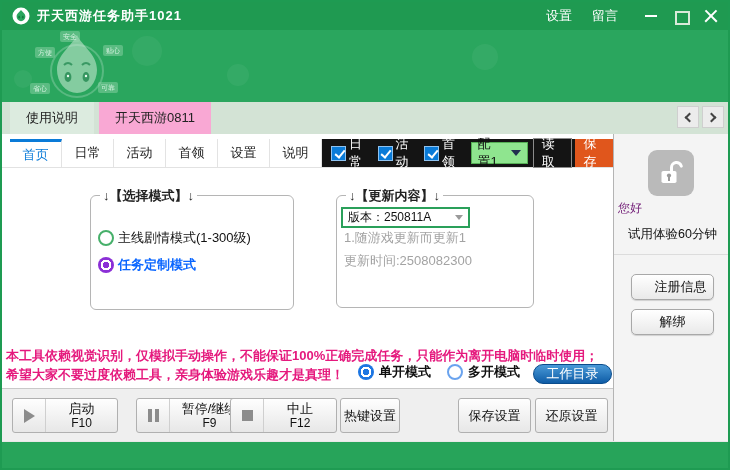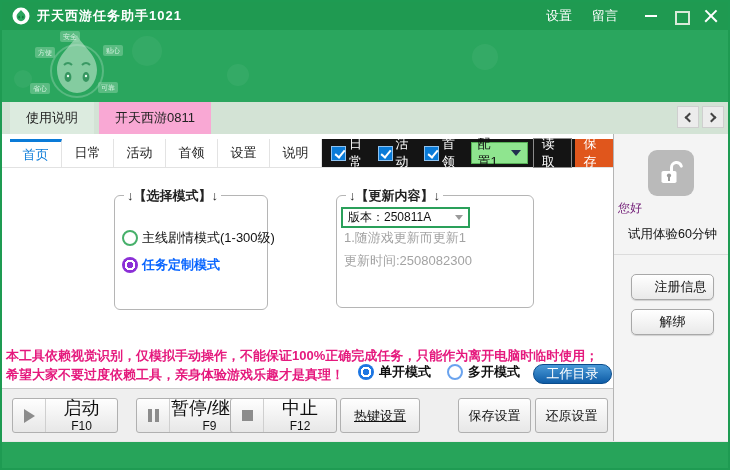--- a/index.html
+++ b/index.html
@@ -50,21 +50,21 @@
   .chk { display:flex; align-items:center; gap:3px; padding:0 5px; }
   .chkbox { width:15px; height:15px; background:#0a7bd8; border:1px solid #8fc2ef; position:relative; flex:none; }
   .chkbox::after { content:""; position:absolute; left:4.5px; top:1.5px; width:4px; height:8px; border-right:2px solid #fff; border-bottom:2px solid #fff; transform:rotate(40deg); }
   .cfgselect { background:#8fe58f; color:#111; height:22px; display:flex; align-items:center; padding:0 6px; margin:0 5px; border:1px solid #55b055; gap:9px; }
   .tri-dn-dark { width:0; height:0; border-left:5px solid transparent; border-right:5px solid transparent; border-top:6px solid #22304f; }
   .readbtn { height:30px; display:flex; align-items:center; padding:0 8px; border:1px solid #8b8b8b; margin-right:3px; }
   .savebtn { height:100%; display:flex; align-items:center; padding:0 8px; background:#e0561c; }
 
   
   .group { position:absolute; border:1px solid #b5b5b5; border-radius:6px; background:#fff; }
-  .g1 { left:88px; top:61px; width:154px; height:115px;margin-left:24px; }
+  .g1 { left:88px; top:61px; width:204px; height:115px; }
   .g2 { left:334px; top:61px; width:198px; height:113px; }
   .legend { position:absolute; top:-9px; left:9px; background:#fff; padding:0 3px; font-size:13px; font-weight:bold; color:#222; white-space:nowrap; }
   .radio-row { position:absolute; left:7px; display:flex; align-items:center; gap:4px; font-size:13px; color:#111; white-space:nowrap; }
   .r1 { top:33px; } .r2 { top:60px; }
   .radio-green { width:16px; height:16px; border-radius:50%; border:2px solid #46b06a; background:#fff; flex:none; }
   .radio-purple { width:16px; height:16px; border-radius:50%; flex:none;
       background:radial-gradient(circle, #8b2fd6 0 3.4px, #fff 3.5px 5.4px, #8b2fd6 5.5px 8px); }
   .lbl-blue { color:#0a66ff; font-weight:bold; }
   .verselect { position:absolute; left:4px; top:11px; width:129px; height:21px; border:2px solid #2aa05a; background:#fff; display:flex; align-items:center; justify-content:space-between; padding:0 5px; font-size:12px; color:#111; white-space:nowrap; }
   .tri-dn-gray { width:0; height:0; border-left:4.5px solid transparent; border-right:4.5px solid transparent; border-top:5.5px solid #9a9a9a; }
@@ -80,27 +80,27 @@
   .radio-blue-off { width:16px; height:16px; border-radius:50%; border:2px solid #6aa3ee; background:#fff; flex:none; }
   .om-gap { width:6px; }
   .workdir { position:absolute; left:531px; top:230px; width:79px; height:20px; border-radius:10px; border:1px solid #0a4c8c;
       background:linear-gradient(#4a9ad8, #0e5ca6); color:#fff; font-size:13px; display:flex; align-items:center; justify-content:center; }
 
   
   .bottombar { position:absolute; left:0; bottom:0; width:100%; height:53px; background:#efefef; border-top:1px solid #c9c9c9; }
   .abtn { position:absolute; top:9px; height:35px; background:linear-gradient(#fefefe,#e7e7e7); border:1px solid #b0b0b0; border-radius:3px; display:flex; align-items:center; color:#111; }
   .icon-area { width:33px; height:100%; display:flex; align-items:center; justify-content:center; border-right:1px solid #cfcfcf; flex:none; }
   .lblarea { flex:1; text-align:center; line-height:1.2; }
-  .lbl-main { font-size:18px;text-align:center; } .lbl-key { font-size:12px; }
+  .lbl-main { font-size:13px;text-align:center; } .lbl-key { font-size:12px; }
   .ic-play { width:0; height:0; border-top:7px solid transparent; border-bottom:7px solid transparent; border-left:11px solid #8c8c8c; }
   .ic-pause { display:flex; gap:3px; } .ic-pause i { width:4px; height:13px; background:#8c8c8c; }
   .ic-stop { width:11px; height:11px; background:#8c8c8c; }
   .abtn.simple { justify-content:center; font-size:13px; }
   .b-start{left:10px;width:106px;} .b-pause{left:134px;width:114px;} .b-stop{left:228px;width:107px;}
-  .b-hotkey{left:338px;width:80px;text-decoration:underline;} .b-save{left:456px;width:73px;} .b-restore{left:533px;width:73px;}
+  .b-hotkey{left:338px;width:60px;} .b-save{left:456px;width:73px;} .b-restore{left:533px;width:73px;}
 
   
   .lockwrap { position:absolute; left:34px; top:16px; width:46px; height:46px; background:#bababa; border-radius:9px; display:flex; align-items:center; justify-content:center; }
   .greet { position:absolute; left:4px; top:66px; font-size:12px; color:#701a75; }
   .trial { position:absolute; left:14px; top:92px; font-size:12.5px; color:#111; white-space:nowrap; }
   .sdivider { position:absolute; left:0; right:0; top:120px; border-top:1px solid #dcdcdc; }
   .sbtn { position:absolute; left:17px; width:83px; height:26px; background:linear-gradient(#ffffff,#e9e9e9); border:1px solid #a8a8a8; border-radius:5px; display:flex; align-items:center; justify-content:center; font-size:13px; color:#111; box-shadow:0 1px 1px rgba(0,0,0,0.15); }
   .s-reg { top:140px;padding-left:16px; } .s-unbind { top:175px; }
 
   

